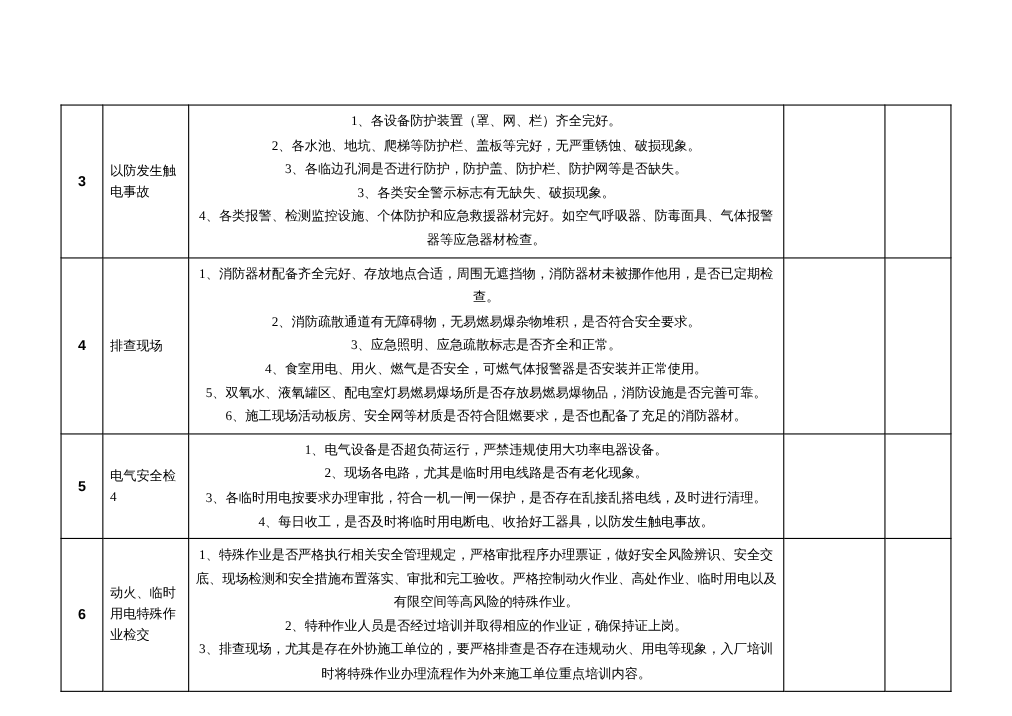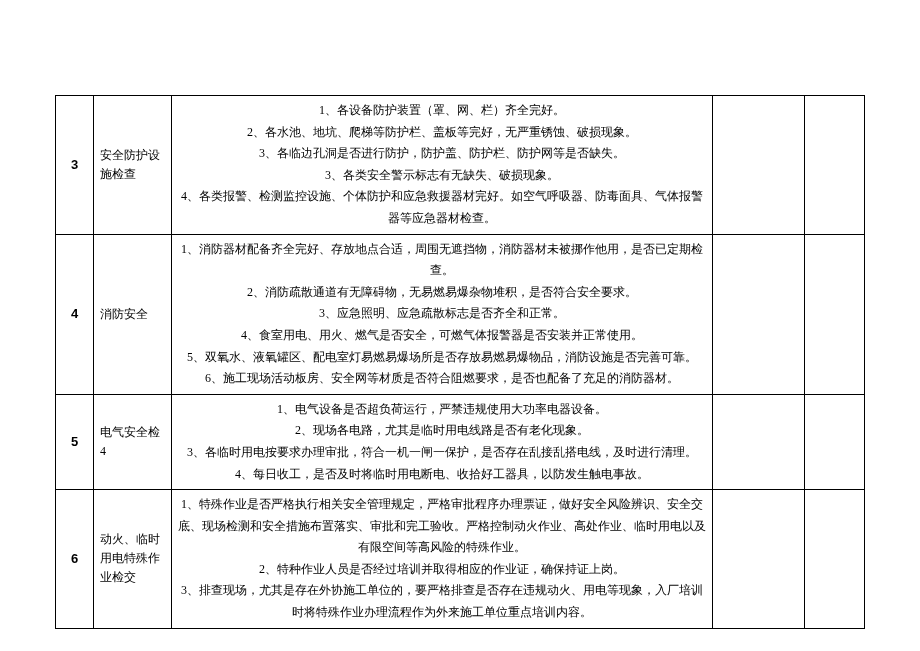--- a/index.html
+++ b/index.html
@@ -54,28 +54,28 @@
   <colgroup>
     <col class="c-num">
     <col class="c-cat">
     <col class="c-desc">
     <col class="c-e1">
     <col class="c-e2">
   </colgroup>
   <tbody id="tbody">
   <tr>
           <td class="num">3</td>
-          <td class="cat">安全防护设施检查</td>
+          <td class="cat">以防发生触电事故</td>
           <td class="desc">1、各设备防护装置（罩、网、栏）齐全完好。<br>2、各水池、地坑、爬梯等防护栏、盖板等完好，无严重锈蚀、破损现象。<br>3、各临边孔洞是否进行防护，防护盖、防护栏、防护网等是否缺失。<br>3、各类安全警示标志有无缺失、破损现象。<br>4、各类报警、检测监控设施、个体防护和应急救援器材完好。如空气呼吸器、防毒面具、气体报警器等应急器材检查。</td>
           <td></td>
           <td></td>
         </tr>
         <tr>
           <td class="num">4</td>
-          <td class="cat">消防安全</td>
+          <td class="cat">排查现场</td>
           <td class="desc">1、消防器材配备齐全完好、存放地点合适，周围无遮挡物，消防器材未被挪作他用，是否已定期检查。<br>2、消防疏散通道有无障碍物，无易燃易爆杂物堆积，是否符合安全要求。<br>3、应急照明、应急疏散标志是否齐全和正常。<br>4、食室用电、用火、燃气是否安全，可燃气体报警器是否安装并正常使用。<br>5、双氧水、液氧罐区、配电室灯易燃易爆场所是否存放易燃易爆物品，消防设施是否完善可靠。<br>6、施工现场活动板房、安全网等材质是否符合阻燃要求，是否也配备了充足的消防器材。</td>
           <td></td>
           <td></td>
         </tr>
         <tr>
           <td class="num">5</td>
           <td class="cat">电气安全检4</td>
           <td class="desc">1、电气设备是否超负荷运行，严禁违规使用大功率电器设备。<br>2、现场各电路，尤其是临时用电线路是否有老化现象。<br>3、各临时用电按要求办理审批，符合一机一闸一保护，是否存在乱接乱搭电线，及时进行清理。<br>4、每日收工，是否及时将临时用电断电、收拾好工器具，以防发生触电事故。</td>
           <td></td>
           <td></td>

